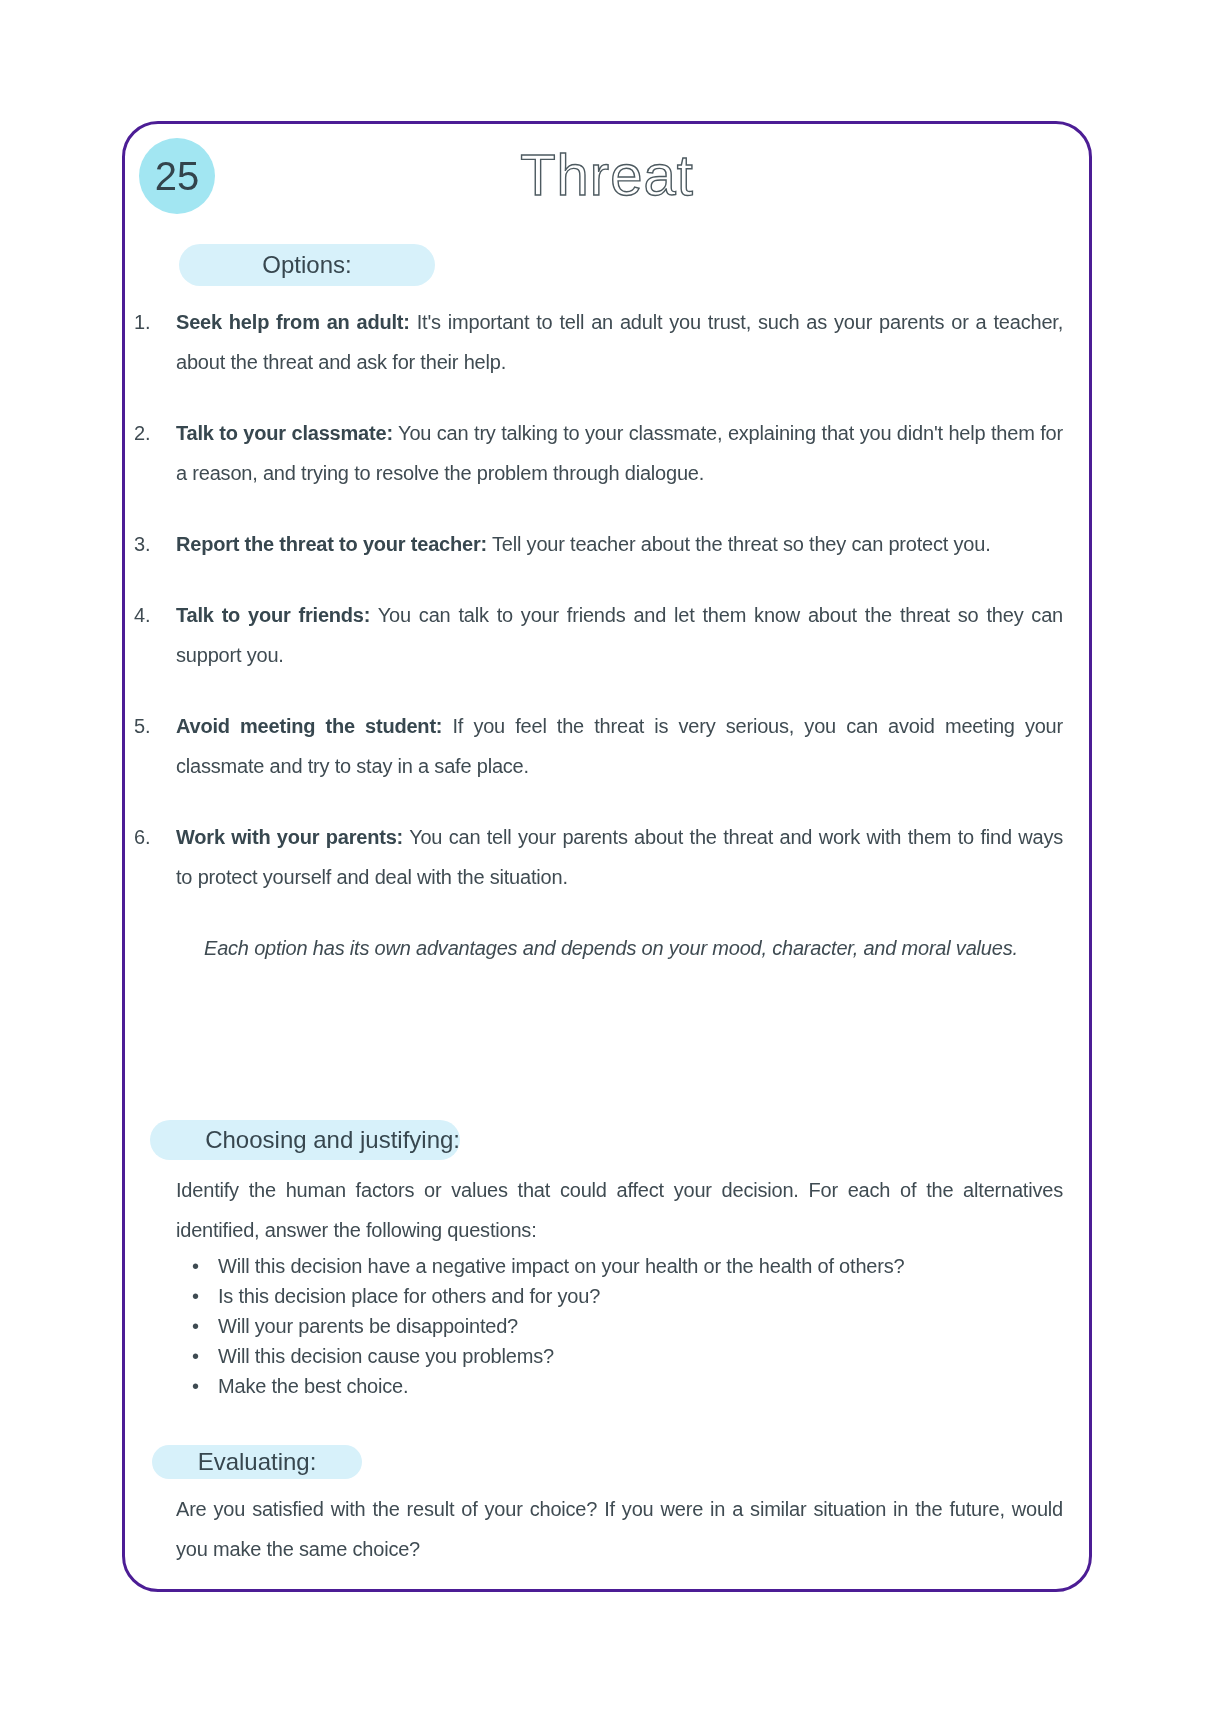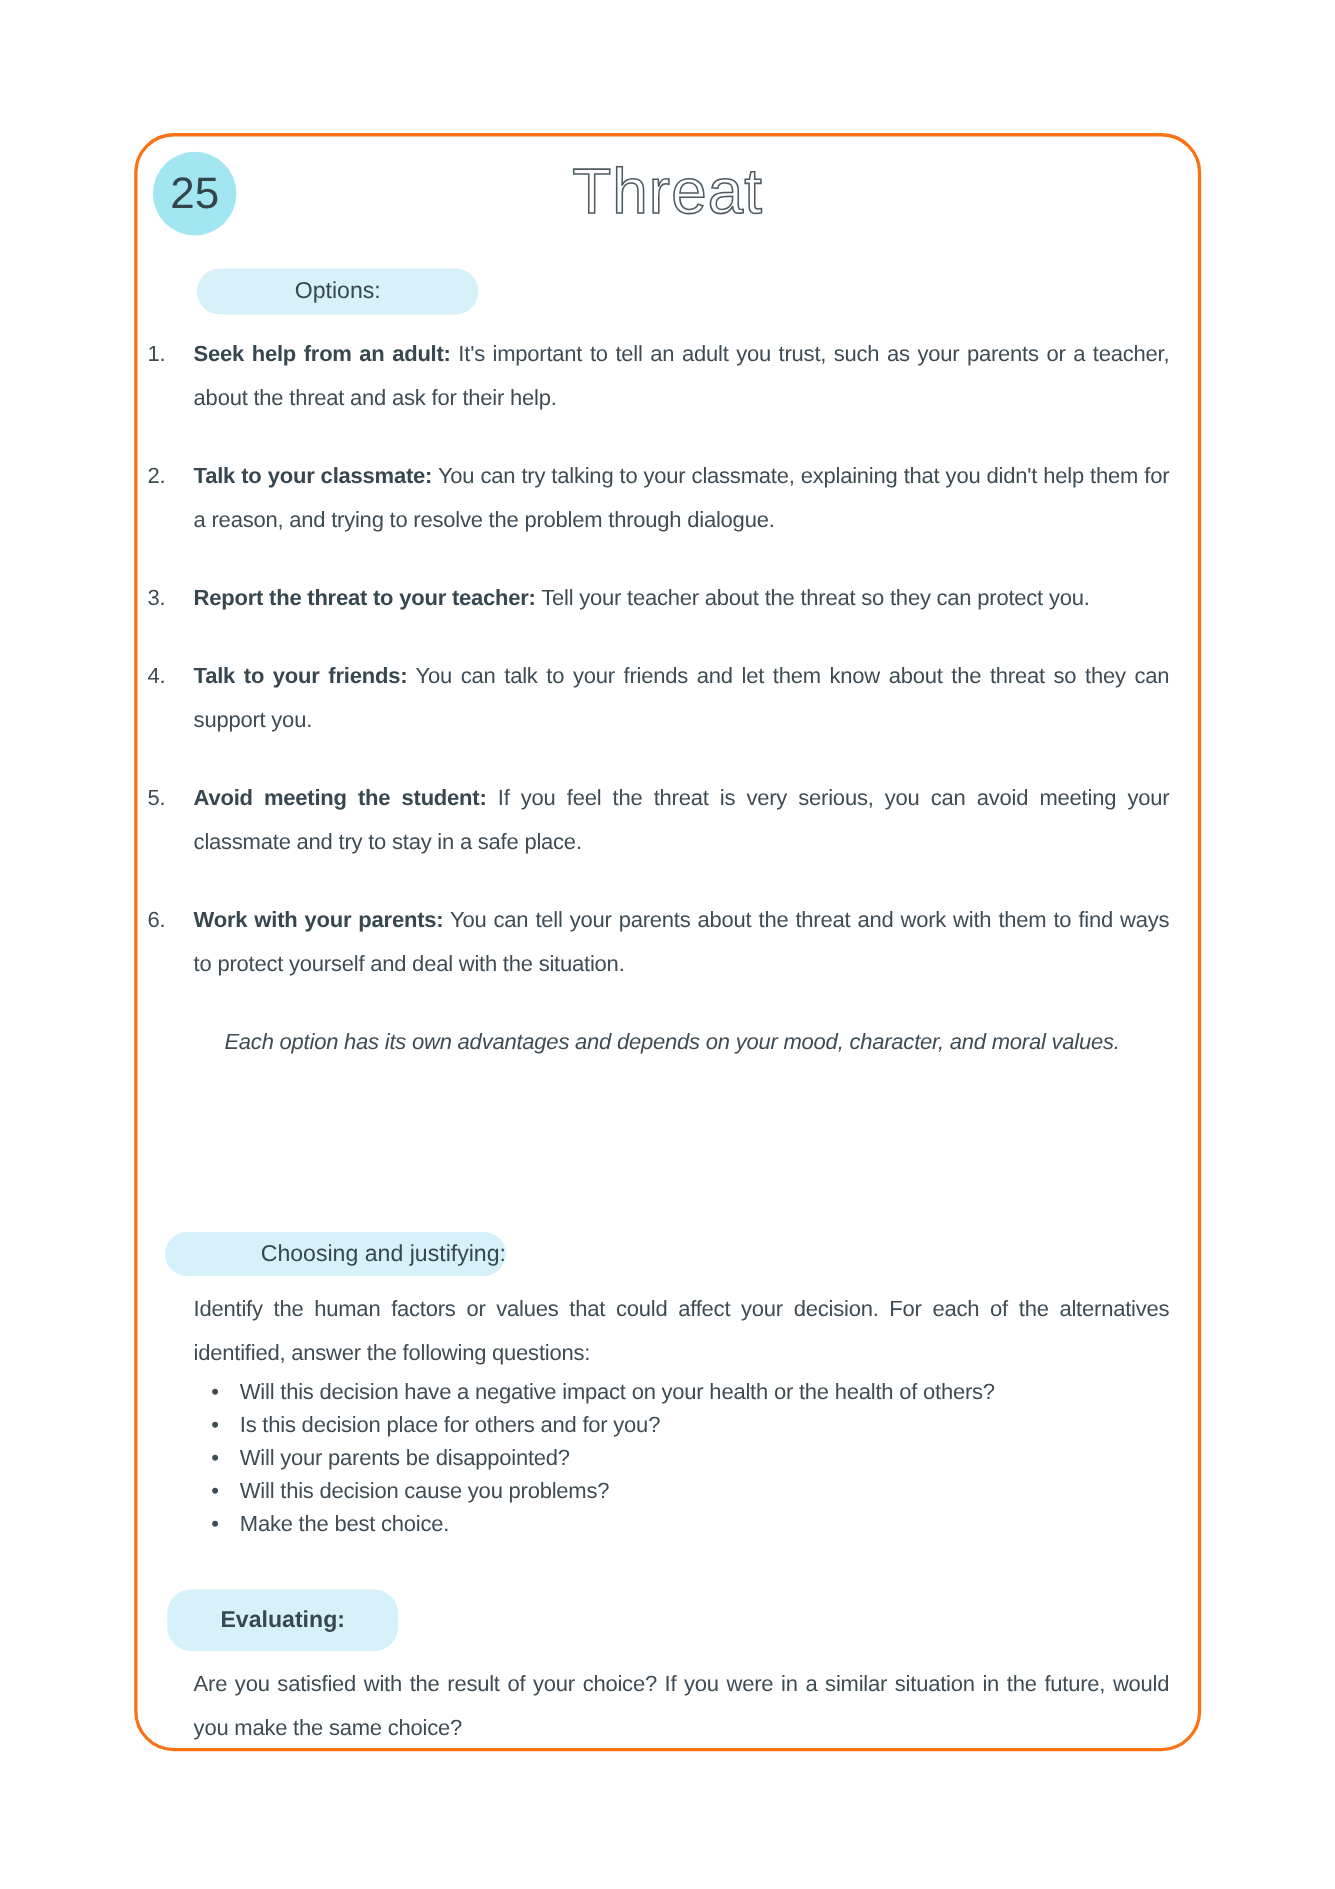--- a/index.html
+++ b/index.html
@@ -14,21 +14,21 @@
     font-family: "Liberation Sans", sans-serif;
     color: #3f4b52;
   }
   .card {
     position: absolute;
     left: 122px;
     top: 121px;
     width: 970px;
     height: 1471px;
     box-sizing: border-box;
-    border: 3px solid #f97316;
+    border: 3px solid #4c1d95;
     border-radius: 36px;
     background: #ffffff;
   }
   .page-circle {
     position: absolute;
     left: 14px;
     top: 14px;
     width: 76px;
     height: 76px;
     border-radius: 50%;
@@ -52,27 +52,27 @@
     .title {
       color: transparent;
       -webkit-text-stroke: 1.4px #4d5a60;
     }
   }
   .pill {
     background: #d7f1fa;
     display: flex;
     align-items: center;
     justify-content: center;
-    font-size: 21px;
+    font-size: 24px;
     color: #37474f;
     border-radius: 22px;
   }
   .pill-options   { width: 256px; height: 42px; margin: 34px 0 0 54px; }
   .pill-choosing  { width: 310px; height: 40px; margin: 152px 0 0 25px; justify-content: flex-end; }
-  .pill-evaluating{ width: 210px; height: 56px; margin: 44px 0 0 27px; font-weight: bold; }
+  .pill-evaluating{ width: 210px; height: 34px; margin: 44px 0 0 27px; }
 
   .body-text {
     font-size: 20px;
     line-height: 40px;
     letter-spacing: -0.2px;
     text-align: justify;
     color: #3f4b52;
   }
   ol.options-list {
     list-style: none;

